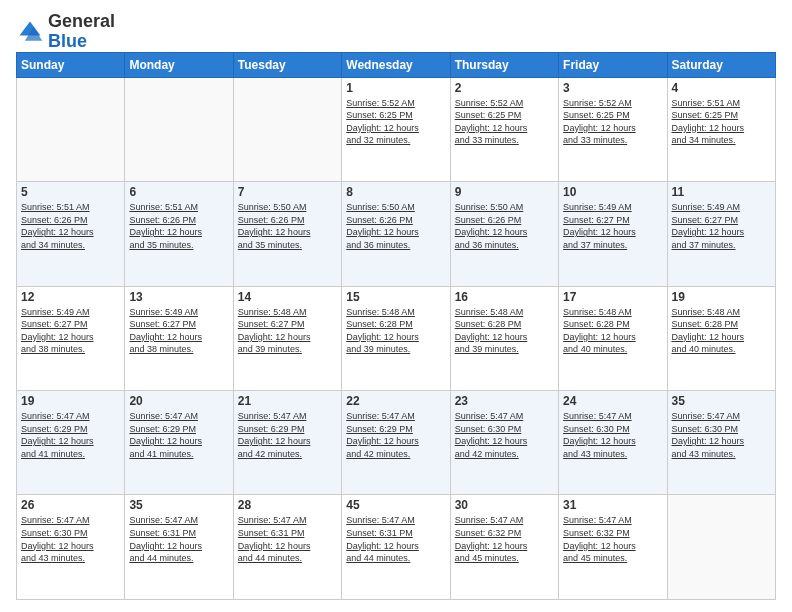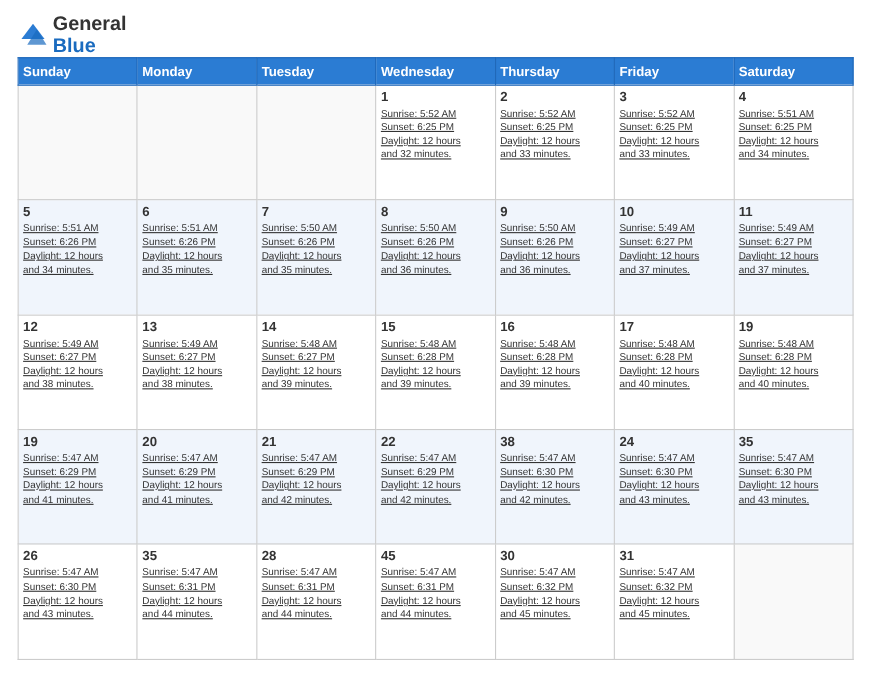--- a/index.html
+++ b/index.html
@@ -284,21 +284,21 @@
 and 42 minutes.</div>
           </td>
           <td>
             <span class="day-number">22</span>
             <div class="day-info" style="white-space: pre-line;">Sunrise: 5:47 AM
 Sunset: 6:29 PM
 Daylight: 12 hours
 and 42 minutes.</div>
           </td>
           <td>
-            <span class="day-number">38</span>
+            <span class="day-number">23</span>
             <div class="day-info" style="white-space: pre-line;">Sunrise: 5:47 AM
 Sunset: 6:30 PM
 Daylight: 12 hours
 and 42 minutes.</div>
           </td>
           <td>
             <span class="day-number">24</span>
             <div class="day-info" style="white-space: pre-line;">Sunrise: 5:47 AM
 Sunset: 6:30 PM
 Daylight: 12 hours

